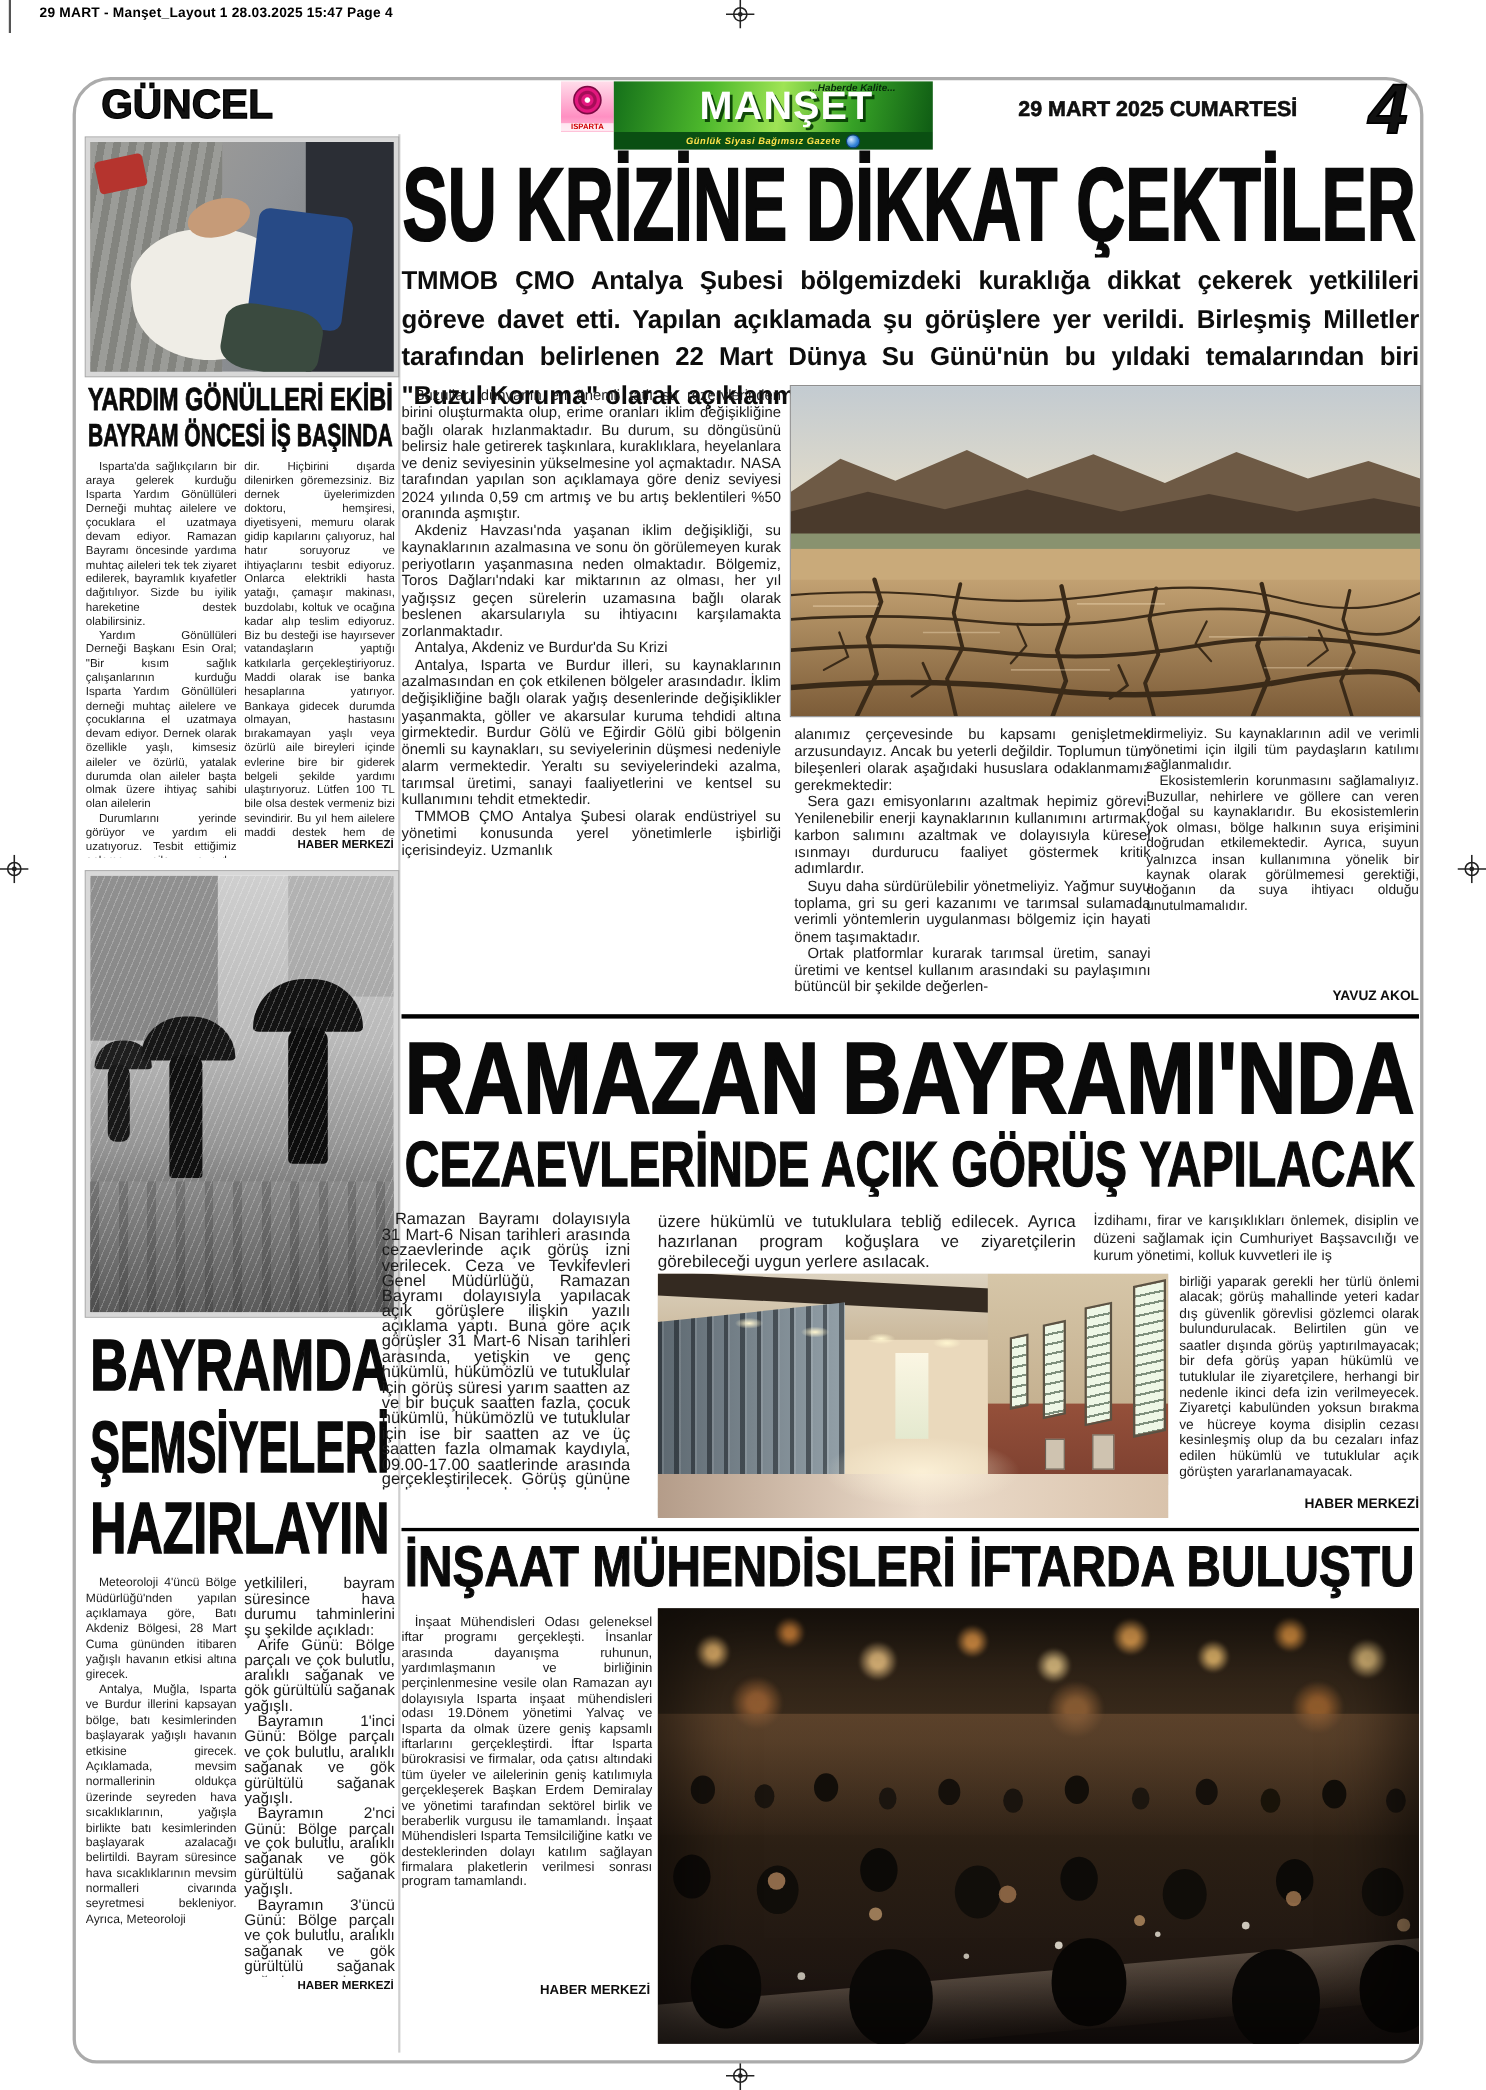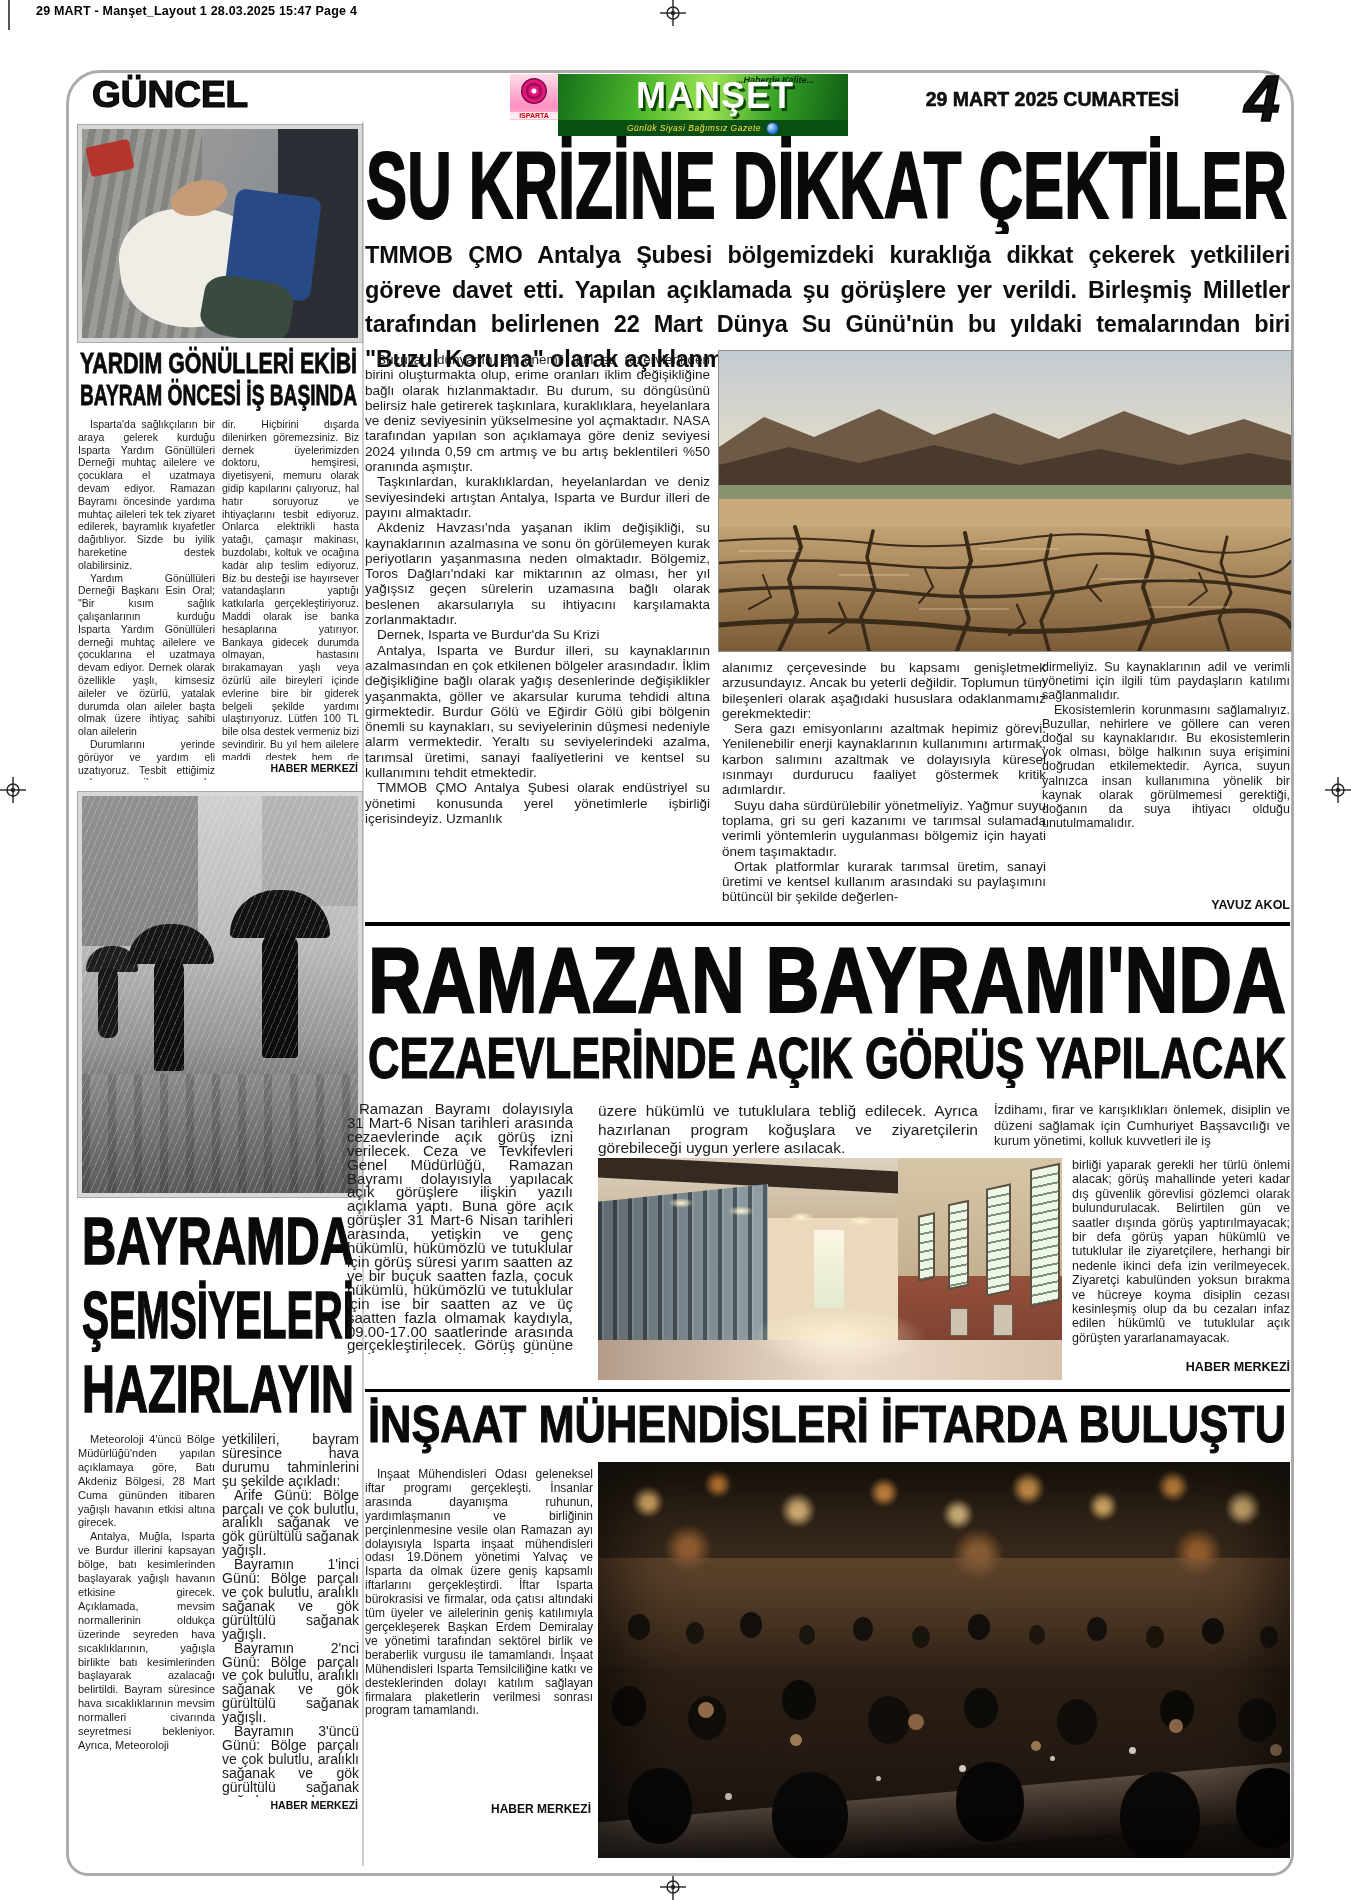--- a/index.html
+++ b/index.html
@@ -32,21 +32,21 @@
   .rose{position:absolute;left:11px;top:4px;width:26px;height:26px;border-radius:50%;
         background:radial-gradient(circle at 50% 50%,#fff 0 2px,#e3177e 3px 5px,#a60d58 6px 8px,#e3177e 9px 11px,#7c0943 12px)}
   .logo-city{position:absolute;left:0;bottom:1px;width:100%;text-align:center;font-size:7px;font-weight:700;color:#cf0000;background:rgba(255,255,255,.72)}
   .logo-main{position:absolute;left:48px;top:0;width:290px;height:46px;overflow:hidden;
              background:linear-gradient(100deg,#15701a,#4db82c 30%,#9fe455 52%,#36a126 75%,#0f5c14)}
   .logo-title{position:absolute;left:12px;top:1px;width:100%;text-align:center;font-size:36px;font-weight:900;color:#fff;
               letter-spacing:1px;text-shadow:2.5px 2.5px 0 rgba(0,50,0,.85)}
   .logo-tagtop{position:absolute;right:34px;top:1px;font-size:9px;font-style:italic;font-weight:700;color:#06290a}
   .logo-strip{position:absolute;left:48px;top:46px;width:290px;height:16px;background:#0a4f12;
               display:flex;align-items:center;justify-content:center;gap:5px}
-  .logo-tagbottom{font-size:8.5px;font-style:italic;font-weight:400;color:#ffe24a;letter-spacing:.5px}
+  .logo-tagbottom{font-size:8.5px;font-style:italic;font-weight:700;color:#ffe24a;letter-spacing:.5px}
   .globe{width:11px;height:11px;border-radius:50%;border:1px solid #0c3e77;
          background:radial-gradient(circle at 35% 35%,#cfe7ff,#2e7fd6 60%,#1b5ca5)}
 
   
   svg.head{position:absolute}
   svg.head text{font-family:"Liberation Sans",sans-serif;font-weight:900;fill:#0a0a0a;stroke:#0a0a0a}
   .h-su{left:363px;top:134px;width:927px;height:100px}
   .h-ya1{left:78px;top:346px;width:281px;height:33px}
   .h-ya2{left:78px;top:378px;width:281px;height:33px}
   .h-ram1{left:365px;top:930px;width:925px;height:96px}
@@ -320,23 +320,22 @@
       <path d="M110,282 L128,270 L120,252" stroke-width="2.5"></path>
       <path d="M290,284 L306,272 L298,254" stroke-width="2.5"></path>
     </g>
     <g stroke="rgba(255,235,200,.35)" stroke-width="1.5">
       <path d="M20,200 h60 M120,224 h70 M260,198 h80 M380,228 h90 M200,258 h90 M430,256 h80"></path>
     </g>
   </svg>
 </div>
 <div class="bt su-c1">
     <p>Buzullar, dünyanın en önemli tatlı su rezervlerinden birini oluşturmakta olup, erime oranları iklim değişikliğine bağlı olarak hızlanmaktadır. Bu durum, su döngüsünü belirsiz hale getirerek taşkınlara, kuraklıklara, heyelanlara ve deniz seviyesinin yükselmesine yol açmaktadır. NASA tarafından yapılan son açıklamaya göre deniz seviyesi 2024 yılında 0,59 cm artmış ve bu artış beklentileri %50 oranında aşmıştır.</p>
-    <p>Taşkınlardan, kuraklıklardan, heyelanlardan ve deniz seviyesindeki artıştan Antalya, Isparta ve Burdur illeri de payını almaktadır.</p>
     <p>Akdeniz Havzası'nda yaşanan iklim değişikliği, su kaynaklarının azalmasına ve sonu ön görülemeyen kurak periyotların yaşanmasına neden olmaktadır. Bölgemiz, Toros Dağları'ndaki kar miktarının az olması, her yıl yağışsız geçen sürelerin uzamasına bağlı olarak beslenen akarsularıyla su ihtiyacını karşılamakta zorlanmaktadır.</p>
-    <p>Dernek, Isparta ve Burdur'da Su Krizi</p>
+    <p>Antalya, Akdeniz ve Burdur'da Su Krizi</p>
     <p>Antalya, Isparta ve Burdur illeri, su kaynaklarının azalmasından en çok etkilenen bölgeler arasındadır. İklim değişikliğine bağlı olarak yağış desenlerinde değişiklikler yaşanmakta, göller ve akarsular kuruma tehdidi altına girmektedir. Burdur Gölü ve Eğirdir Gölü gibi bölgenin önemli su kaynakları, su seviyelerinin düşmesi nedeniyle alarm vermektedir. Yeraltı su seviyelerindeki azalma, tarımsal üretimi, sanayi faaliyetlerini ve kentsel su kullanımını tehdit etmektedir.</p>
     <p>TMMOB ÇMO Antalya Şubesi olarak endüstriyel su yönetimi konusunda yerel yönetimlerle işbirliği içerisindeyiz. Uzmanlık</p>
   </div>
 <div class="bt su-c2 cont">
     <p>alanımız çerçevesinde bu kapsamı genişletmek arzusundayız. Ancak bu yeterli değildir. Toplumun tüm bileşenleri olarak aşağıdaki hususlara odaklanmamız gerekmektedir:</p>
     <p>Sera gazı emisyonlarını azaltmak hepimiz görevi. Yenilenebilir enerji kaynaklarının kullanımını artırmak, karbon salımını azaltmak ve dolayısıyla küresel ısınmayı durdurucu faaliyet göstermek kritik adımlardır.</p>
     <p>Suyu daha sürdürülebilir yönetmeliyiz. Yağmur suyu toplama, gri su geri kazanımı ve tarımsal sulamada verimli yöntemlerin uygulanması bölgemiz için hayati önem taşımaktadır.</p>
     <p>Ortak platformlar kurarak tarımsal üretim, sanayi üretimi ve kentsel kullanım arasındaki su paylaşımını bütüncül bir şekilde değerlen-</p>
   </div>
 <div class="bt su-c3 cont">

